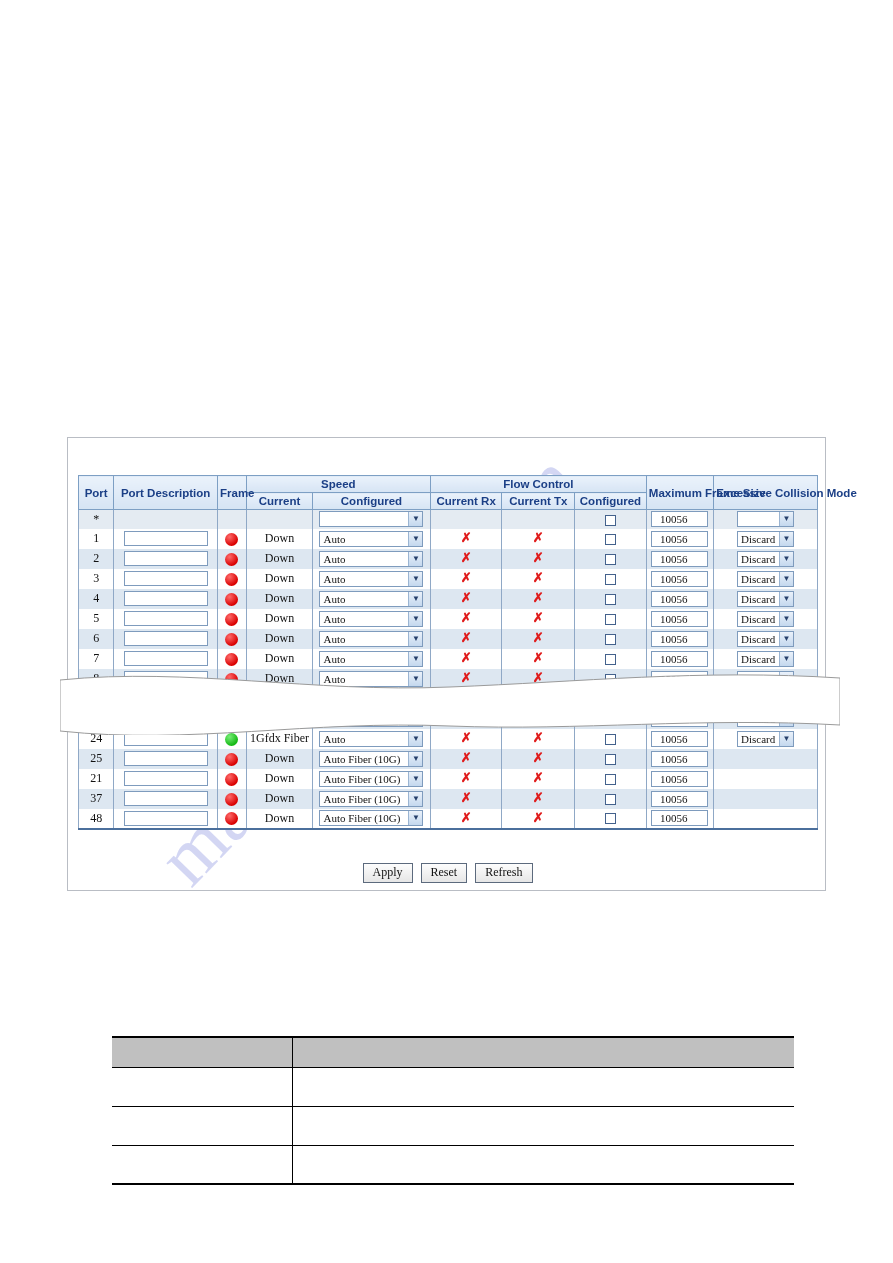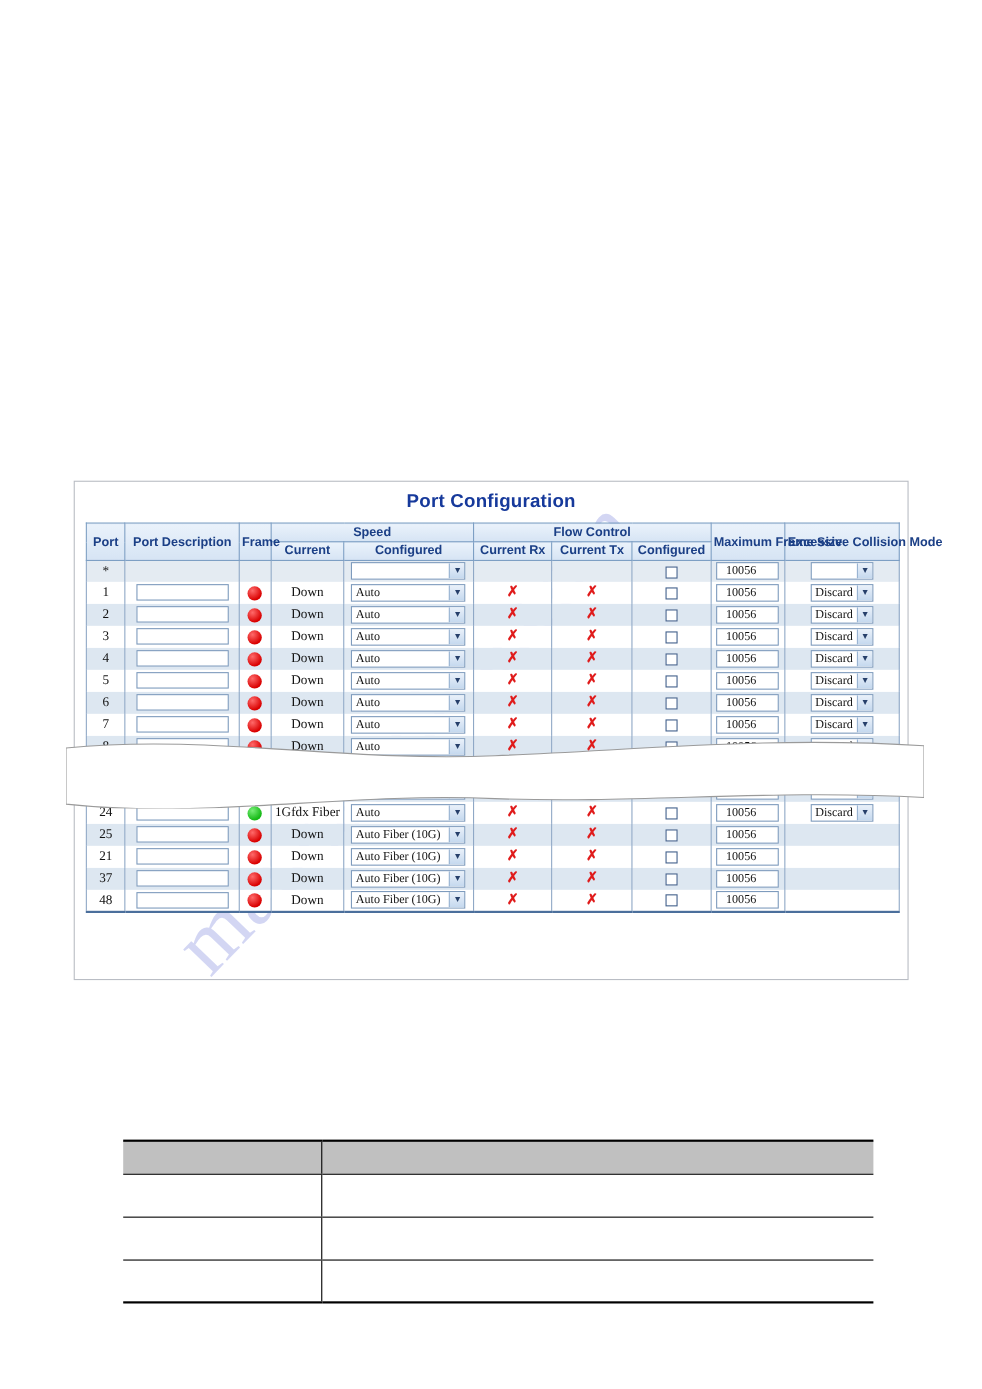--- a/index.html
+++ b/index.html
@@ -246,21 +246,20 @@
 </style>
 </head>
 <body>
 
 <div id="watermark">
   <div class="wm-text wm-a">manualshive.com</div>
 </div>
 
 <div id="panel">
 
-  <div id="panel-title">Port Configuration</div>
 
   <div id="cfg-wrap">
     <table class="cfg">
       <colgroup>
         <col class="c-port">
           <col class="c-desc">
           <col class="c-link">
         <col class="c-cur">
           <col class="c-conf">
         <col class="c-rx">
@@ -518,20 +517,21 @@
           </tr>
         </tbody>
     </table>
   </div>
 
   <svg id="wave-cut" viewBox="0 0 780 62" preserveAspectRatio="none">
     <path d="M0,7 C130,-6 250,20 390,14 C520,9 640,-4 780,5 L780,52
              C640,44 520,58 390,53 C250,47 130,72 0,58 Z" fill="#ffffff" stroke="#9a9a9a" stroke-width="1"></path>
   </svg>
 
+  <div id="btnbar"><span class="btn">Apply</span><span class="btn">Reset</span><span class="btn">Refresh</span></div>
 </div>
 
 <table id="desc-table">
   <colgroup>
       <col class="d1">
       <col class="d2">
     </colgroup>
   <thead>
     <tr>
       <th></th>

